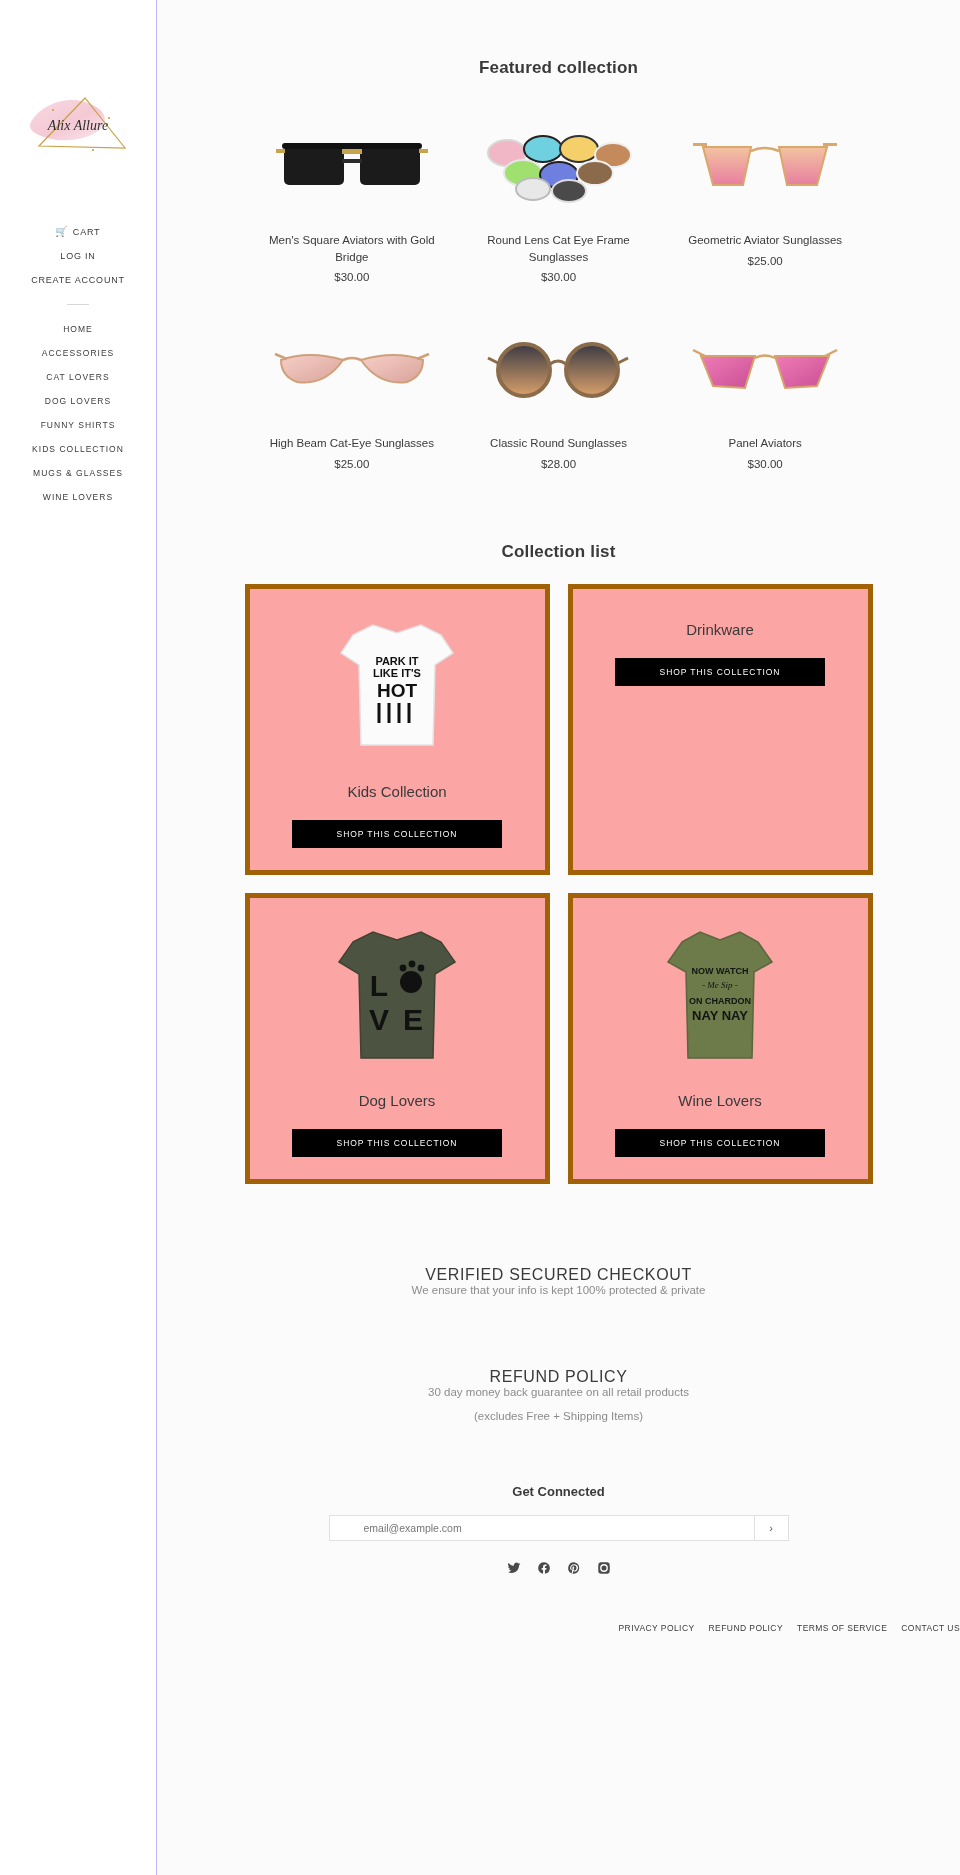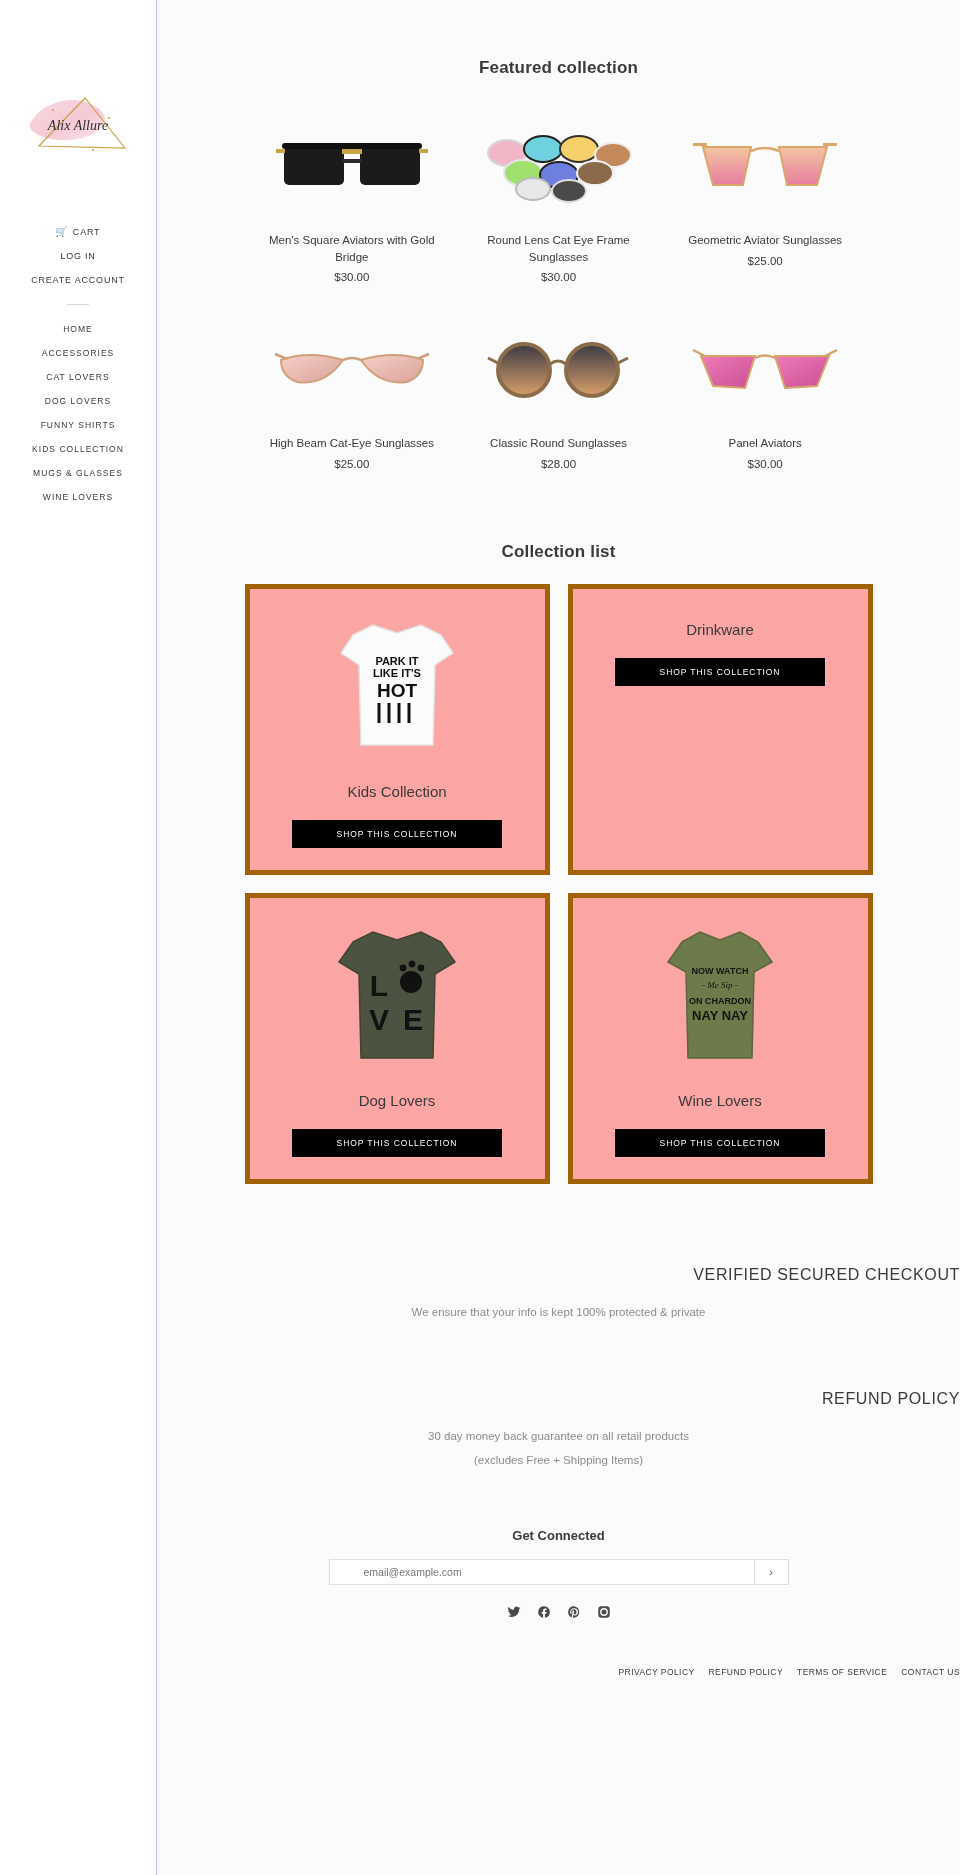--- a/index.html
+++ b/index.html
@@ -157,26 +157,24 @@
   
   .info-block { text-align: center; }
   .info-block.first { padding-top: 82px; }
   .info-block.second { padding-top: 72px; }
   .info-heading {
     font-size: 16px;
     letter-spacing: 0.04em;
     color: #3a3a3a;
     font-weight: 400;
     text-transform: uppercase;
-    text-align: right;
   }
   .info-text {
     font-size: 11.5px;
     color: #8c8c8c;
-    margin-top: 22px;
   }
   .info-text.second-line { margin-top: 12px; }
 
   
   .newsletter { text-align: center; padding-top: 62px; }
   .newsletter-title {
     font-size: 13px;
     color: #3a3a3a;
     font-weight: 700;
   }

